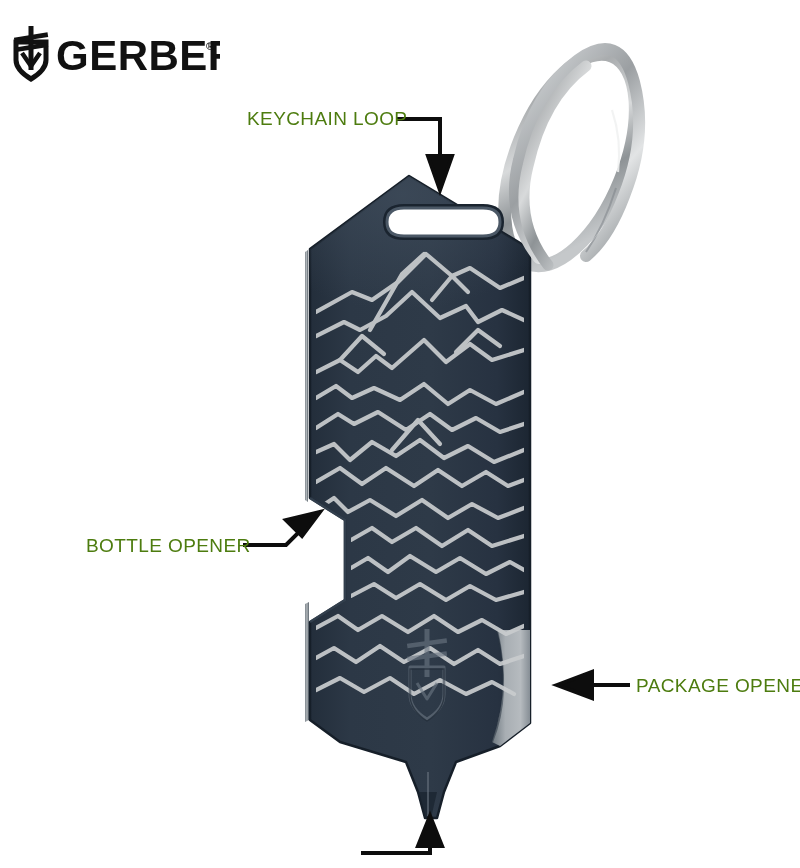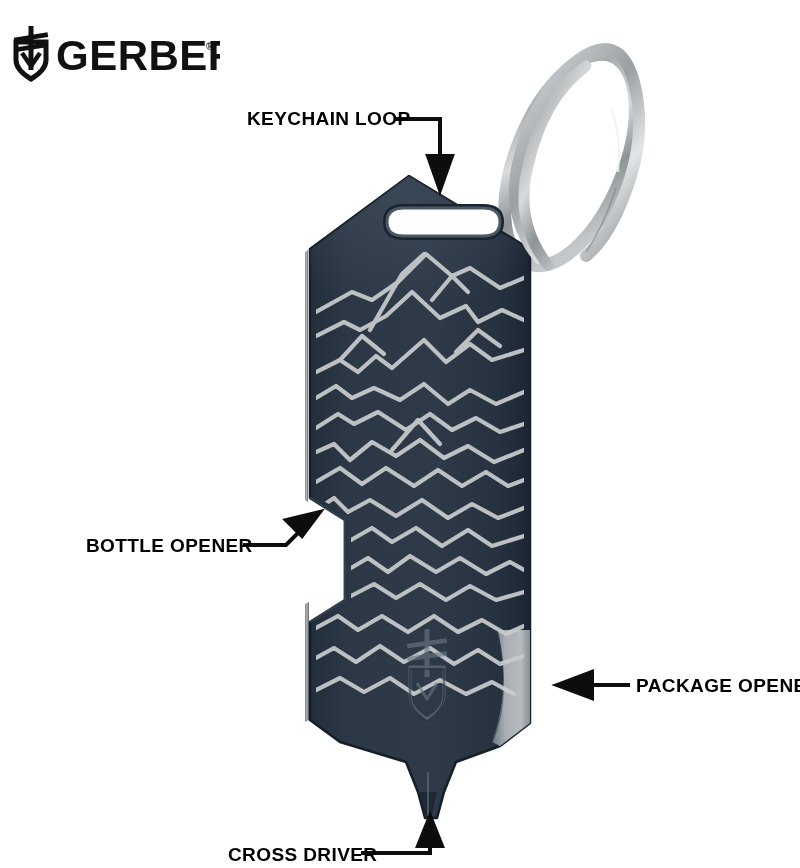--- a/index.html
+++ b/index.html
@@ -23,24 +23,24 @@
     position: absolute;
     left: 0;
     top: 0;
     width: 800px;
     height: 868px;
     display: block;
   }
   .callout-text {
     position: absolute;
     font-family: "Liberation Sans", sans-serif;
-    font-weight: bold;
+    font-weight: normal;
     font-size: 19px;
     letter-spacing: 0.4px;
-    color: #000000;
+    color: #4d7c0f;
     white-space: nowrap;
     line-height: 1;
   }
   #label-keychain-loop { left: 247px; top: 109px; }
   #label-bottle-opener { left: 86px; top: 536px; text-align: right; }
   #label-package-opener { left: 636px; top: 676px; }
   #label-cross-driver  { left: 228px; top: 845px; }
 
   #brand-logo {
     position: absolute;
@@ -306,15 +306,14 @@
       </g>
     </g>
   </svg>
 
   <div class="callout-text" id="label-keychain-loop">KEYCHAIN LOOP</div>
 
   <div class="callout-text" id="label-bottle-opener">BOTTLE OPENER</div>
 
   <div class="callout-text" id="label-package-opener">PACKAGE OPENER</div>
 
-  <div class="callout-text" id="label-cross-driver">CROSS DRIVER</div>
 
 </div>
 
 </body></html>

